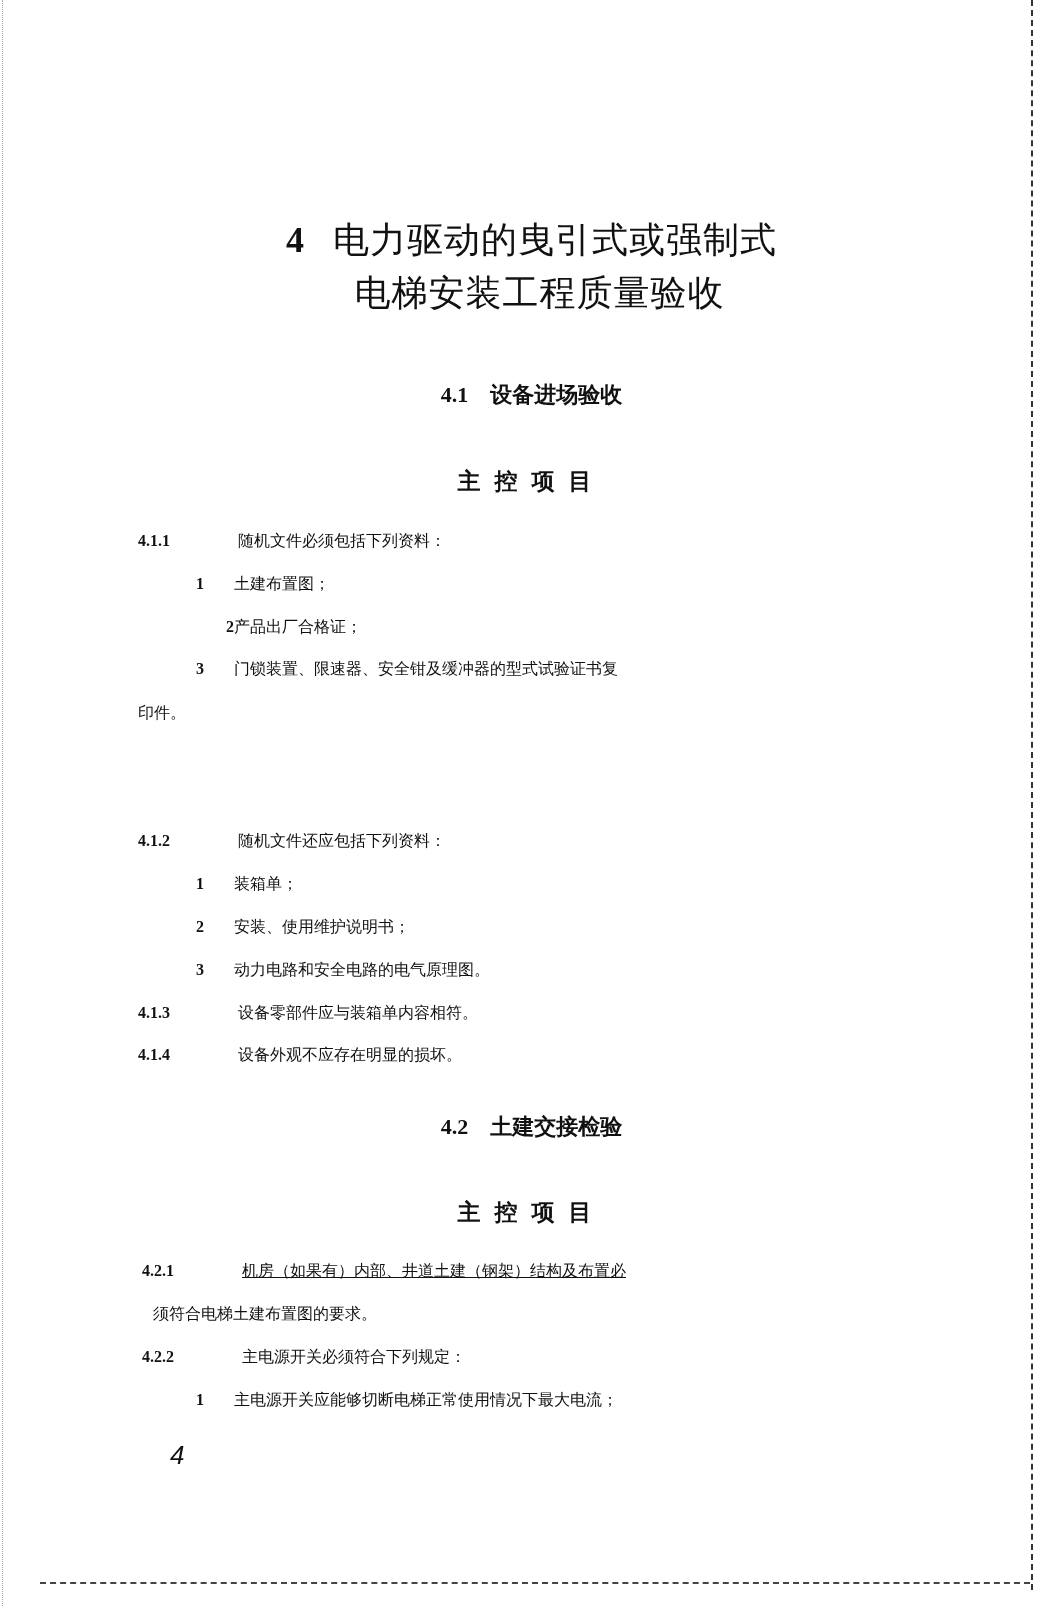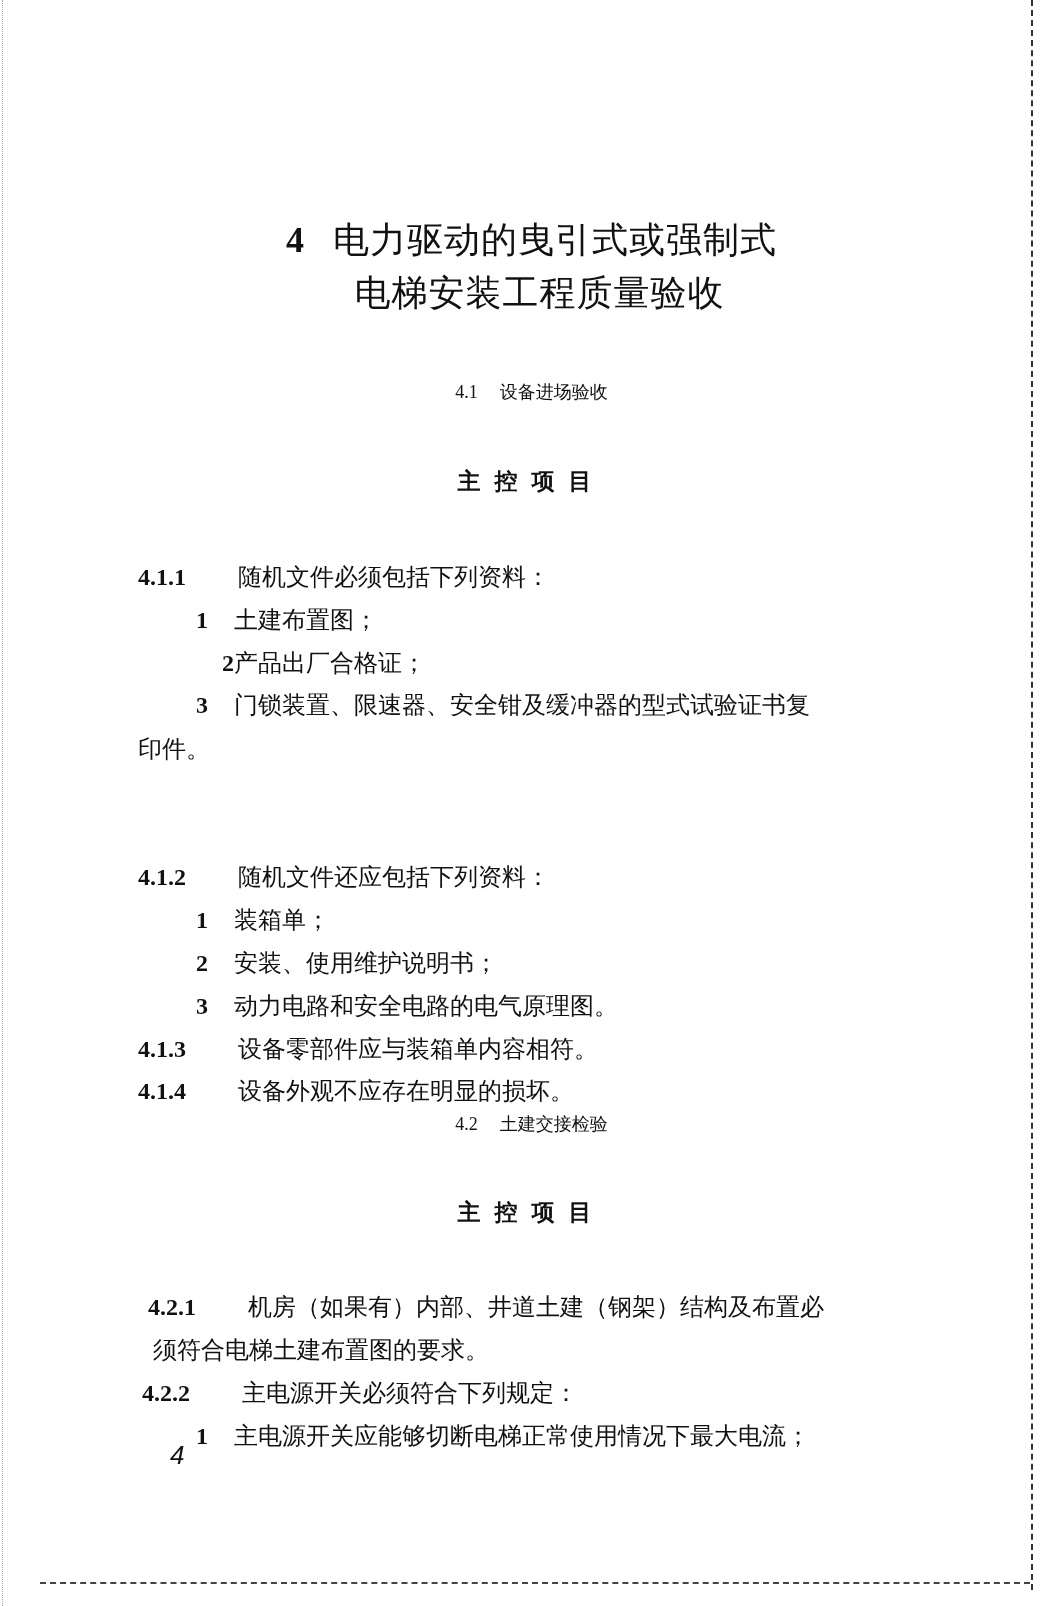--- a/index.html
+++ b/index.html
@@ -9,26 +9,26 @@
   .right-edge { position: absolute; left: 1031px; top: 0; width: 0; height: 1590px;
                 border-left: 2px dashed #333; }
   .bottom-edge { position: absolute; left: 40px; top: 1582px; width: 990px; height: 0;
                  border-top: 2px dashed #444; }
   .left-marks { position: absolute; left: 2px; top: 0; width: 0; height: 1606px;
                 border-left: 1px dotted #aaa; }
   .chapter-title { position: absolute; left: 0; width: 1063px; text-align: center;
                    font-size: 36px; line-height: 1; letter-spacing: 1px; }
   .chapter-title .num { font-family: "Liberation Serif", serif; font-weight: bold; margin-right: 28px; }
   .section-title { position: absolute; left: 0; width: 1063px; text-align: center;
-                   font-size: 18px; font-weight: normal; font-family: "DejaVu Sans", sans-serif; }
+                   font-size: 22px; font-weight: bold; font-family: "DejaVu Sans", sans-serif; }
   .section-title .num { font-family: "Liberation Serif", serif; margin-right: 22px; }
   .sub-heading { position: absolute; left: 0; width: 1063px; text-align: center;
                  font-size: 23px; font-weight: bold; font-family: "DejaVu Sans", sans-serif;
                  letter-spacing: 14px; box-sizing: border-box; }
-  .line { position: absolute; font-size: 24px; line-height: 1; white-space: nowrap; margin-top: 32px; }
+  .line { position: absolute; font-size: 16px; line-height: 1; white-space: nowrap; }
   .clause-num { font-family: "Liberation Serif", serif; font-weight: bold; display: inline-block; }
   .item-num { font-family: "Liberation Serif", serif; font-weight: bold; display: inline-block; width: 38px; }
   .page-number { position: absolute; left: 170px; top: 1440px; font-size: 26px;
                  font-style: italic; font-family: "Liberation Sans", sans-serif; }
 </style>
 </head>
 <body>
 
 <div class="page">
 
@@ -80,21 +80,21 @@
   <div class="line" style="left:138px; top:1047px;">
     <span class="clause-num" style="width:100px;">4.1.4</span><span>设备外观不应存在明显的损坏。</span>
   </div>
 
   <div class="section-title" style="top:1112px;">
     <span class="num">4.2</span><span>土建交接检验</span>
   </div>
 
   <div class="sub-heading" style="top:1197px;">主控项目</div>
 
-  <div class="line" style="left:148px; top:1263px;">
+  <div class="line" style="left:142px; top:1263px;text-decoration:underline;">
     <span class="clause-num" style="width:100px;">4.2.1</span><span>机房（如果有）内部、井道土建（钢架）结构及布置必</span>
   </div>
   <div class="line" style="left:153px; top:1306px;">须符合电梯土建布置图的要求。</div>
   <div class="line" style="left:142px; top:1349px;">
     <span class="clause-num" style="width:100px;">4.2.2</span><span>主电源开关必须符合下列规定：</span>
   </div>
   <div class="line" style="left:196px; top:1392px;">
     <span class="item-num">1</span><span>主电源开关应能够切断电梯正常使用情况下最大电流；</span>
   </div>
 

